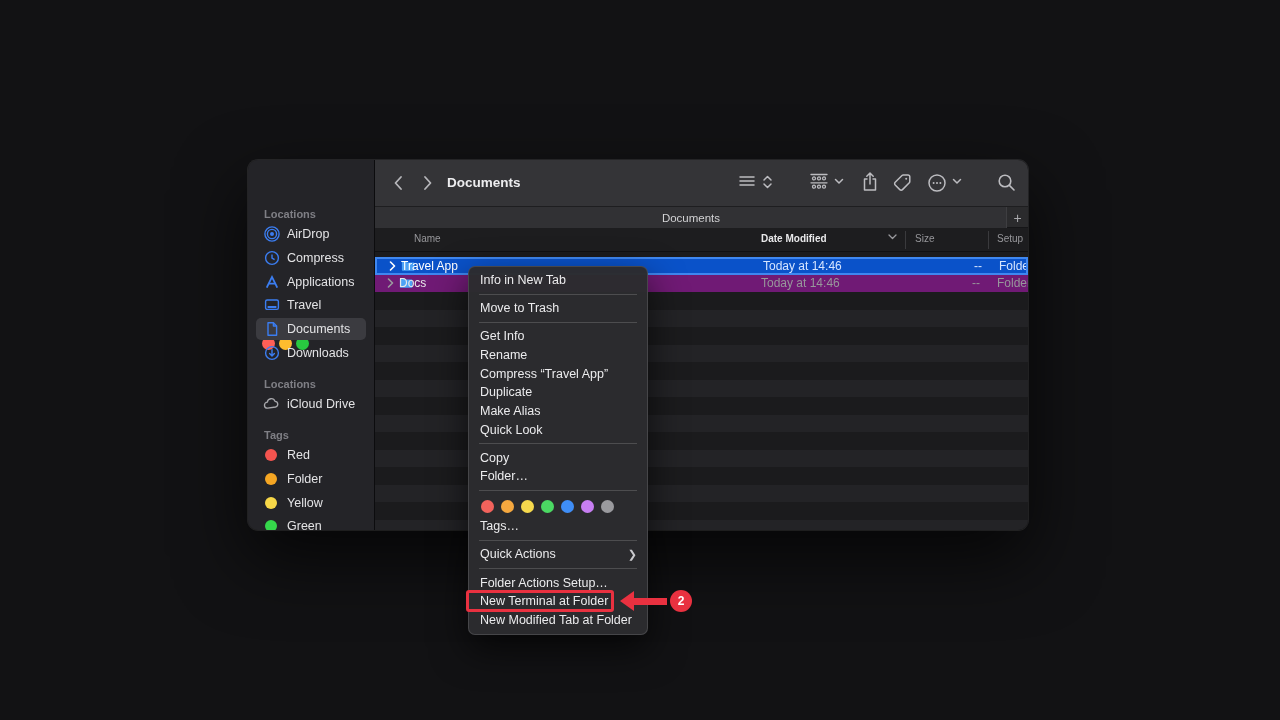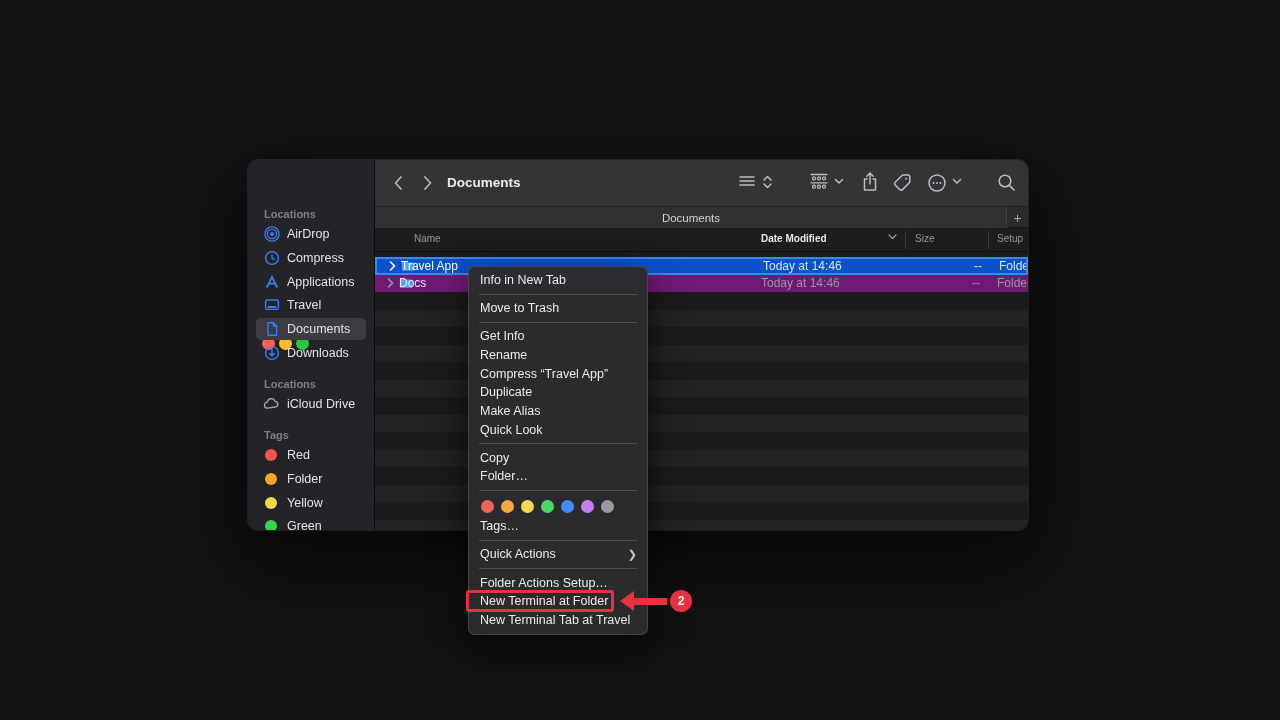--- a/index.html
+++ b/index.html
@@ -353,21 +353,21 @@
     </div>
     <div class="mi">Tags…</div>
     <div class="msep"></div>
     <div class="mi">
       <span>Quick Actions</span>
       <span class="sub">❯</span>
     </div>
     <div class="msep"></div>
     <div class="mi">Folder Actions Setup…</div>
     <div class="mi">New Terminal at Folder</div>
-    <div class="mi">New Terminal Tab at Travel</div>
+    <div class="mi">New Modified Tab at Folder</div>
   </div>
 
   <div class="hl-box"></div>
   <div class="arrow-head"></div>
   <div class="arrow-shaft"></div>
   <div class="step-badge">2</div>
 
 </div>
 
 </body></html>

